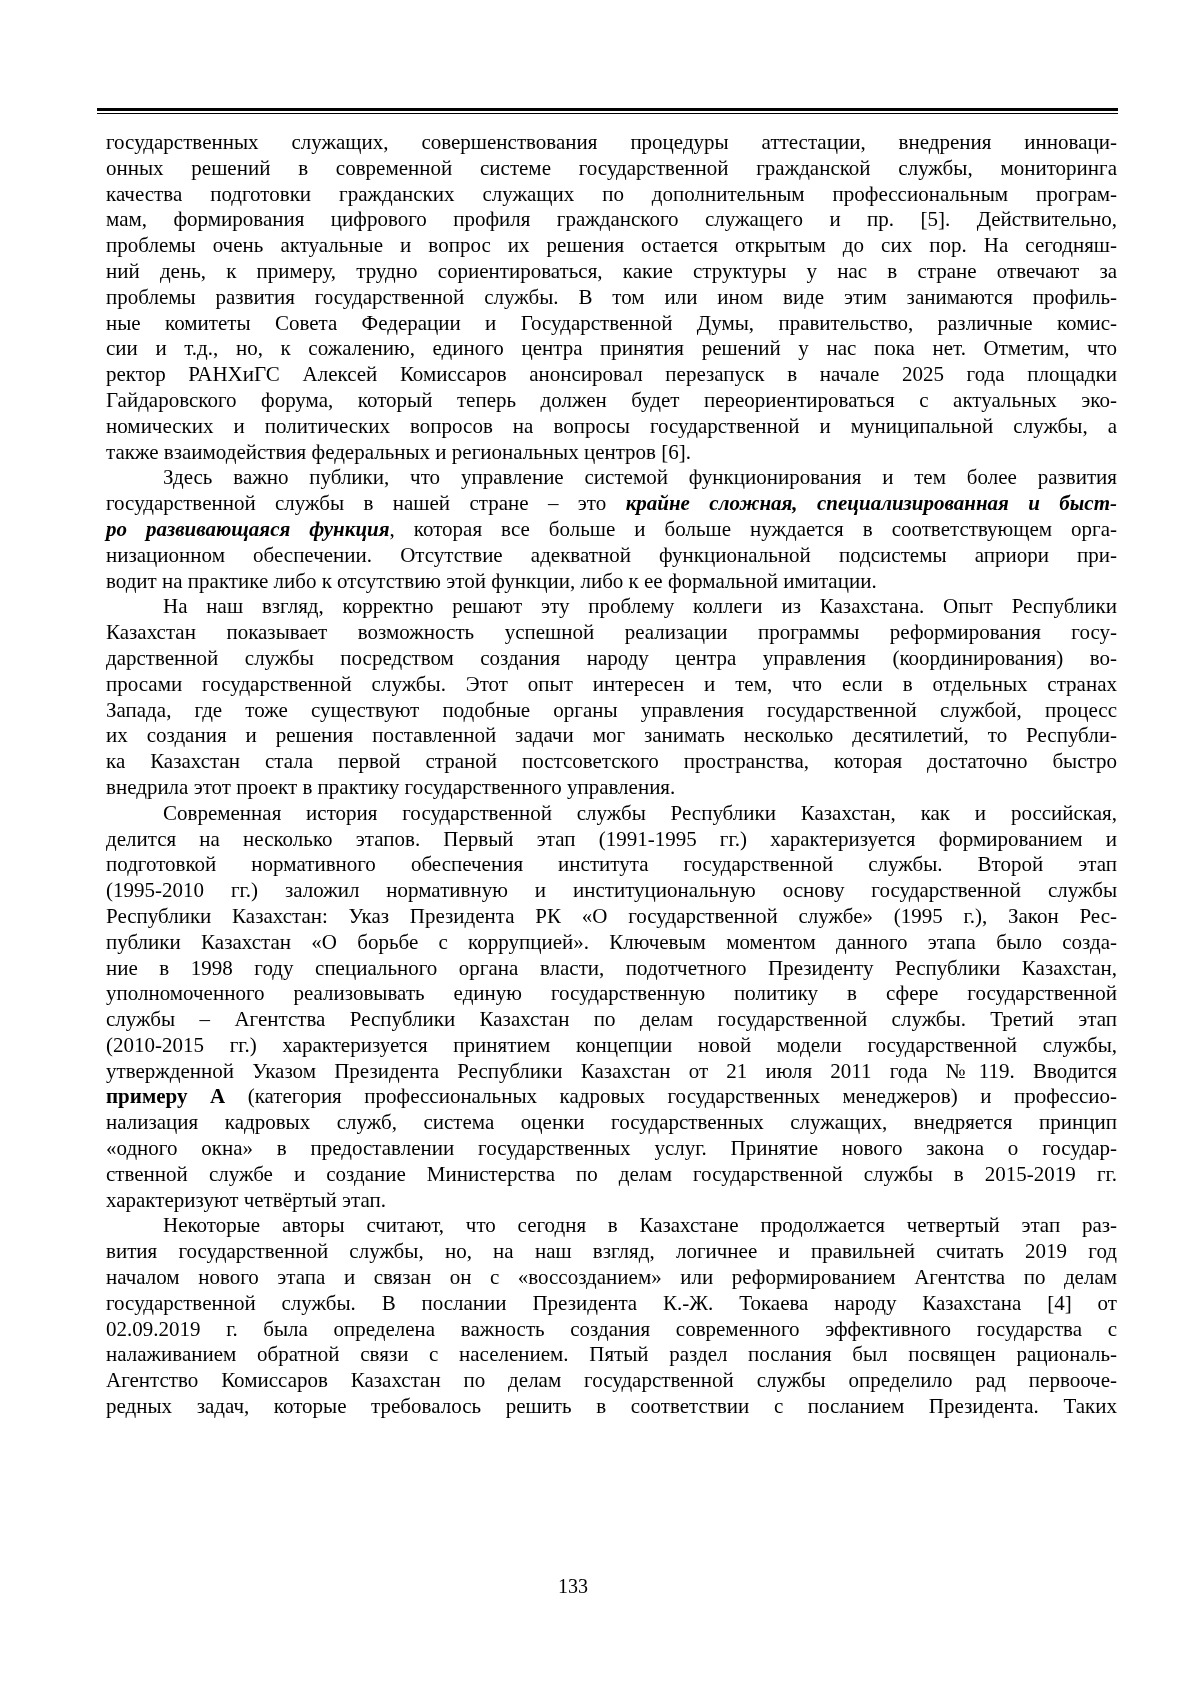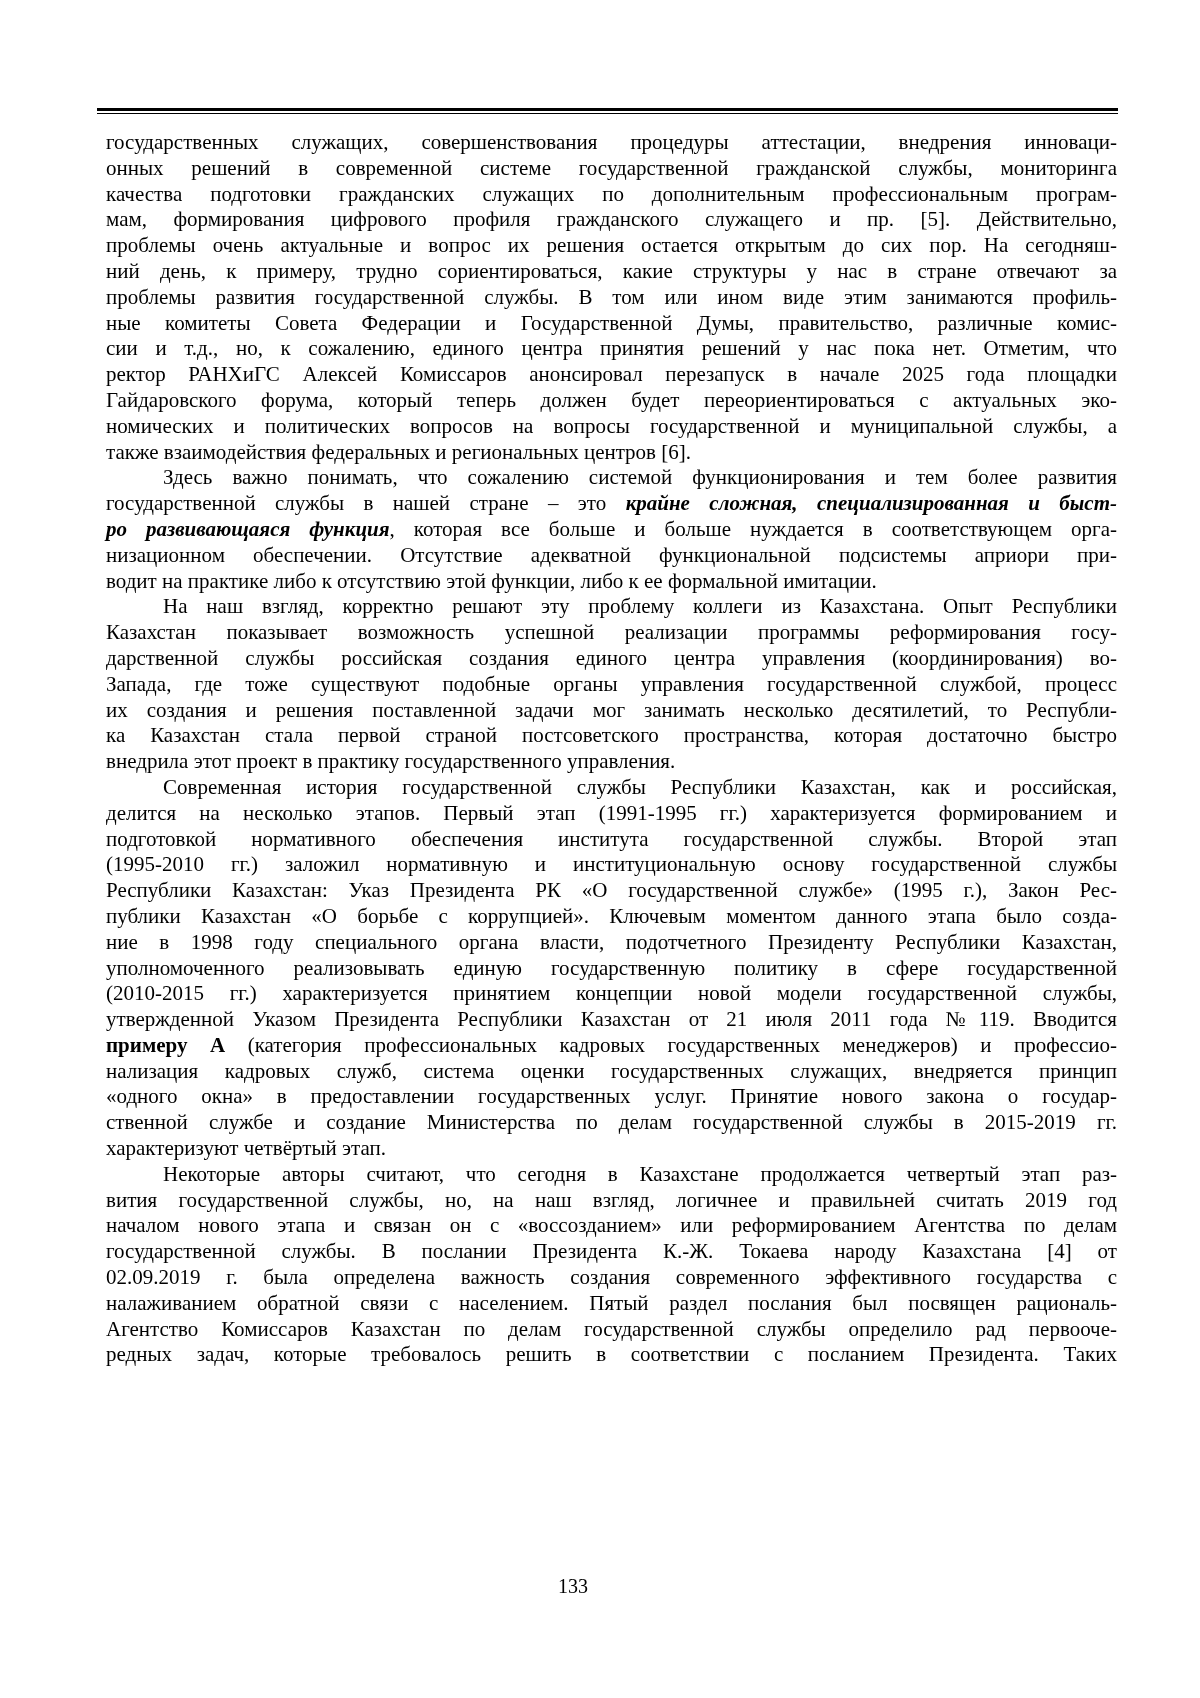--- a/index.html
+++ b/index.html
@@ -78,44 +78,46 @@
         <div class="line"><span>ний день, к примеру, трудно сориентироваться, какие структуры у нас в стране отвечают за</span></div>
         <div class="line"><span>проблемы развития государственной службы. В том или ином виде этим занимаются профиль-</span></div>
         <div class="line"><span>ные комитеты Совета Федерации и Государственной Думы, правительство, различные комис-</span></div>
         <div class="line"><span>сии и т.д., но, к сожалению, единого центра принятия решений у нас пока нет. Отметим, что</span></div>
         <div class="line"><span>ректор РАНХиГС Алексей Комиссаров анонсировал перезапуск в начале 2025 года площадки</span></div>
         <div class="line"><span>Гайдаровского форума, который теперь должен будет переориентироваться с актуальных эко-</span></div>
         <div class="line"><span>номических и политических вопросов на вопросы государственной и муниципальной службы, а</span></div>
         <div class="line last"><span>также взаимодействия федеральных и региональных центров [6].</span></div>
       </div>
       <div class="para">
-        <div class="line indent"><span>Здесь важно понимать, что сожалению системой функционирования и тем более развития</span></div>
+        <div class="line indent"><span>Здесь важно публики, что управление системой функционирования и тем более развития</span></div>
         <div class="line"><span>государственной службы в нашей стране – это </span><span class="bi">крайне сложная, специализированная и быст-</span></div>
         <div class="line"><span class="bi">ро развивающаяся функция</span><span>, которая все больше и больше нуждается в соответствующем орга-</span></div>
         <div class="line"><span>низационном обеспечении. Отсутствие адекватной функциональной подсистемы априори при-</span></div>
         <div class="line last"><span>водит на практике либо к отсутствию этой функции, либо к ее формальной имитации.</span></div>
       </div>
       <div class="para">
         <div class="line indent"><span>На наш взгляд, корректно решают эту проблему коллеги из Казахстана. Опыт Республики</span></div>
         <div class="line"><span>Казахстан показывает возможность успешной реализации программы реформирования госу-</span></div>
-        <div class="line"><span>дарственной службы российская создания единого центра управления (координирования) во-</span></div>
+        <div class="line"><span>дарственной службы посредством создания народу центра управления (координирования) во-</span></div>
+        <div class="line"><span>просами государственной службы. Этот опыт интересен и тем, что если в отдельных странах</span></div>
         <div class="line"><span>Запада, где тоже существуют подобные органы управления государственной службой, процесс</span></div>
         <div class="line"><span>их создания и решения поставленной задачи мог занимать несколько десятилетий, то Республи-</span></div>
         <div class="line"><span>ка Казахстан стала первой страной постсоветского пространства, которая достаточно быстро</span></div>
         <div class="line last"><span>внедрила этот проект в практику государственного управления.</span></div>
       </div>
       <div class="para">
         <div class="line indent"><span>Современная история государственной службы Республики Казахстан, как и российская,</span></div>
         <div class="line"><span>делится на несколько этапов. Первый этап (1991-1995 гг.) характеризуется формированием и</span></div>
         <div class="line"><span>подготовкой нормативного обеспечения института государственной службы. Второй этап</span></div>
         <div class="line"><span>(1995-2010 гг.) заложил нормативную и институциональную основу государственной службы</span></div>
         <div class="line"><span>Республики Казахстан: Указ Президента РК «О государственной службе» (1995 г.), Закон Рес-</span></div>
         <div class="line"><span>публики Казахстан «О борьбе с коррупцией». Ключевым моментом данного этапа было созда-</span></div>
         <div class="line"><span>ние в 1998 году специального органа власти, подотчетного Президенту Республики Казахстан,</span></div>
         <div class="line"><span>уполномоченного реализовывать единую государственную политику в сфере государственной</span></div>
+        <div class="line"><span>службы – Агентства Республики Казахстан по делам государственной службы. Третий этап</span></div>
         <div class="line"><span>(2010-2015 гг.) характеризуется принятием концепции новой модели государственной службы,</span></div>
         <div class="line"><span>утвержденной Указом Президента Республики Казахстан от 21 июля 2011 года №119. Вводится</span></div>
         <div class="line"><span class="b">примеру А</span><span> (категория профессиональных кадровых государственных менеджеров) и профессио-</span></div>
         <div class="line"><span>нализация кадровых служб, система оценки государственных служащих, внедряется принцип</span></div>
         <div class="line"><span>«одного окна» в предоставлении государственных услуг. Принятие нового закона о государ-</span></div>
         <div class="line"><span>ственной службе и создание Министерства по делам государственной службы в 2015-2019 гг.</span></div>
         <div class="line last"><span>характеризуют четвёртый этап.</span></div>
       </div>
       <div class="para">
         <div class="line indent"><span>Некоторые авторы считают, что сегодня в Казахстане продолжается четвертый этап раз-</span></div>

